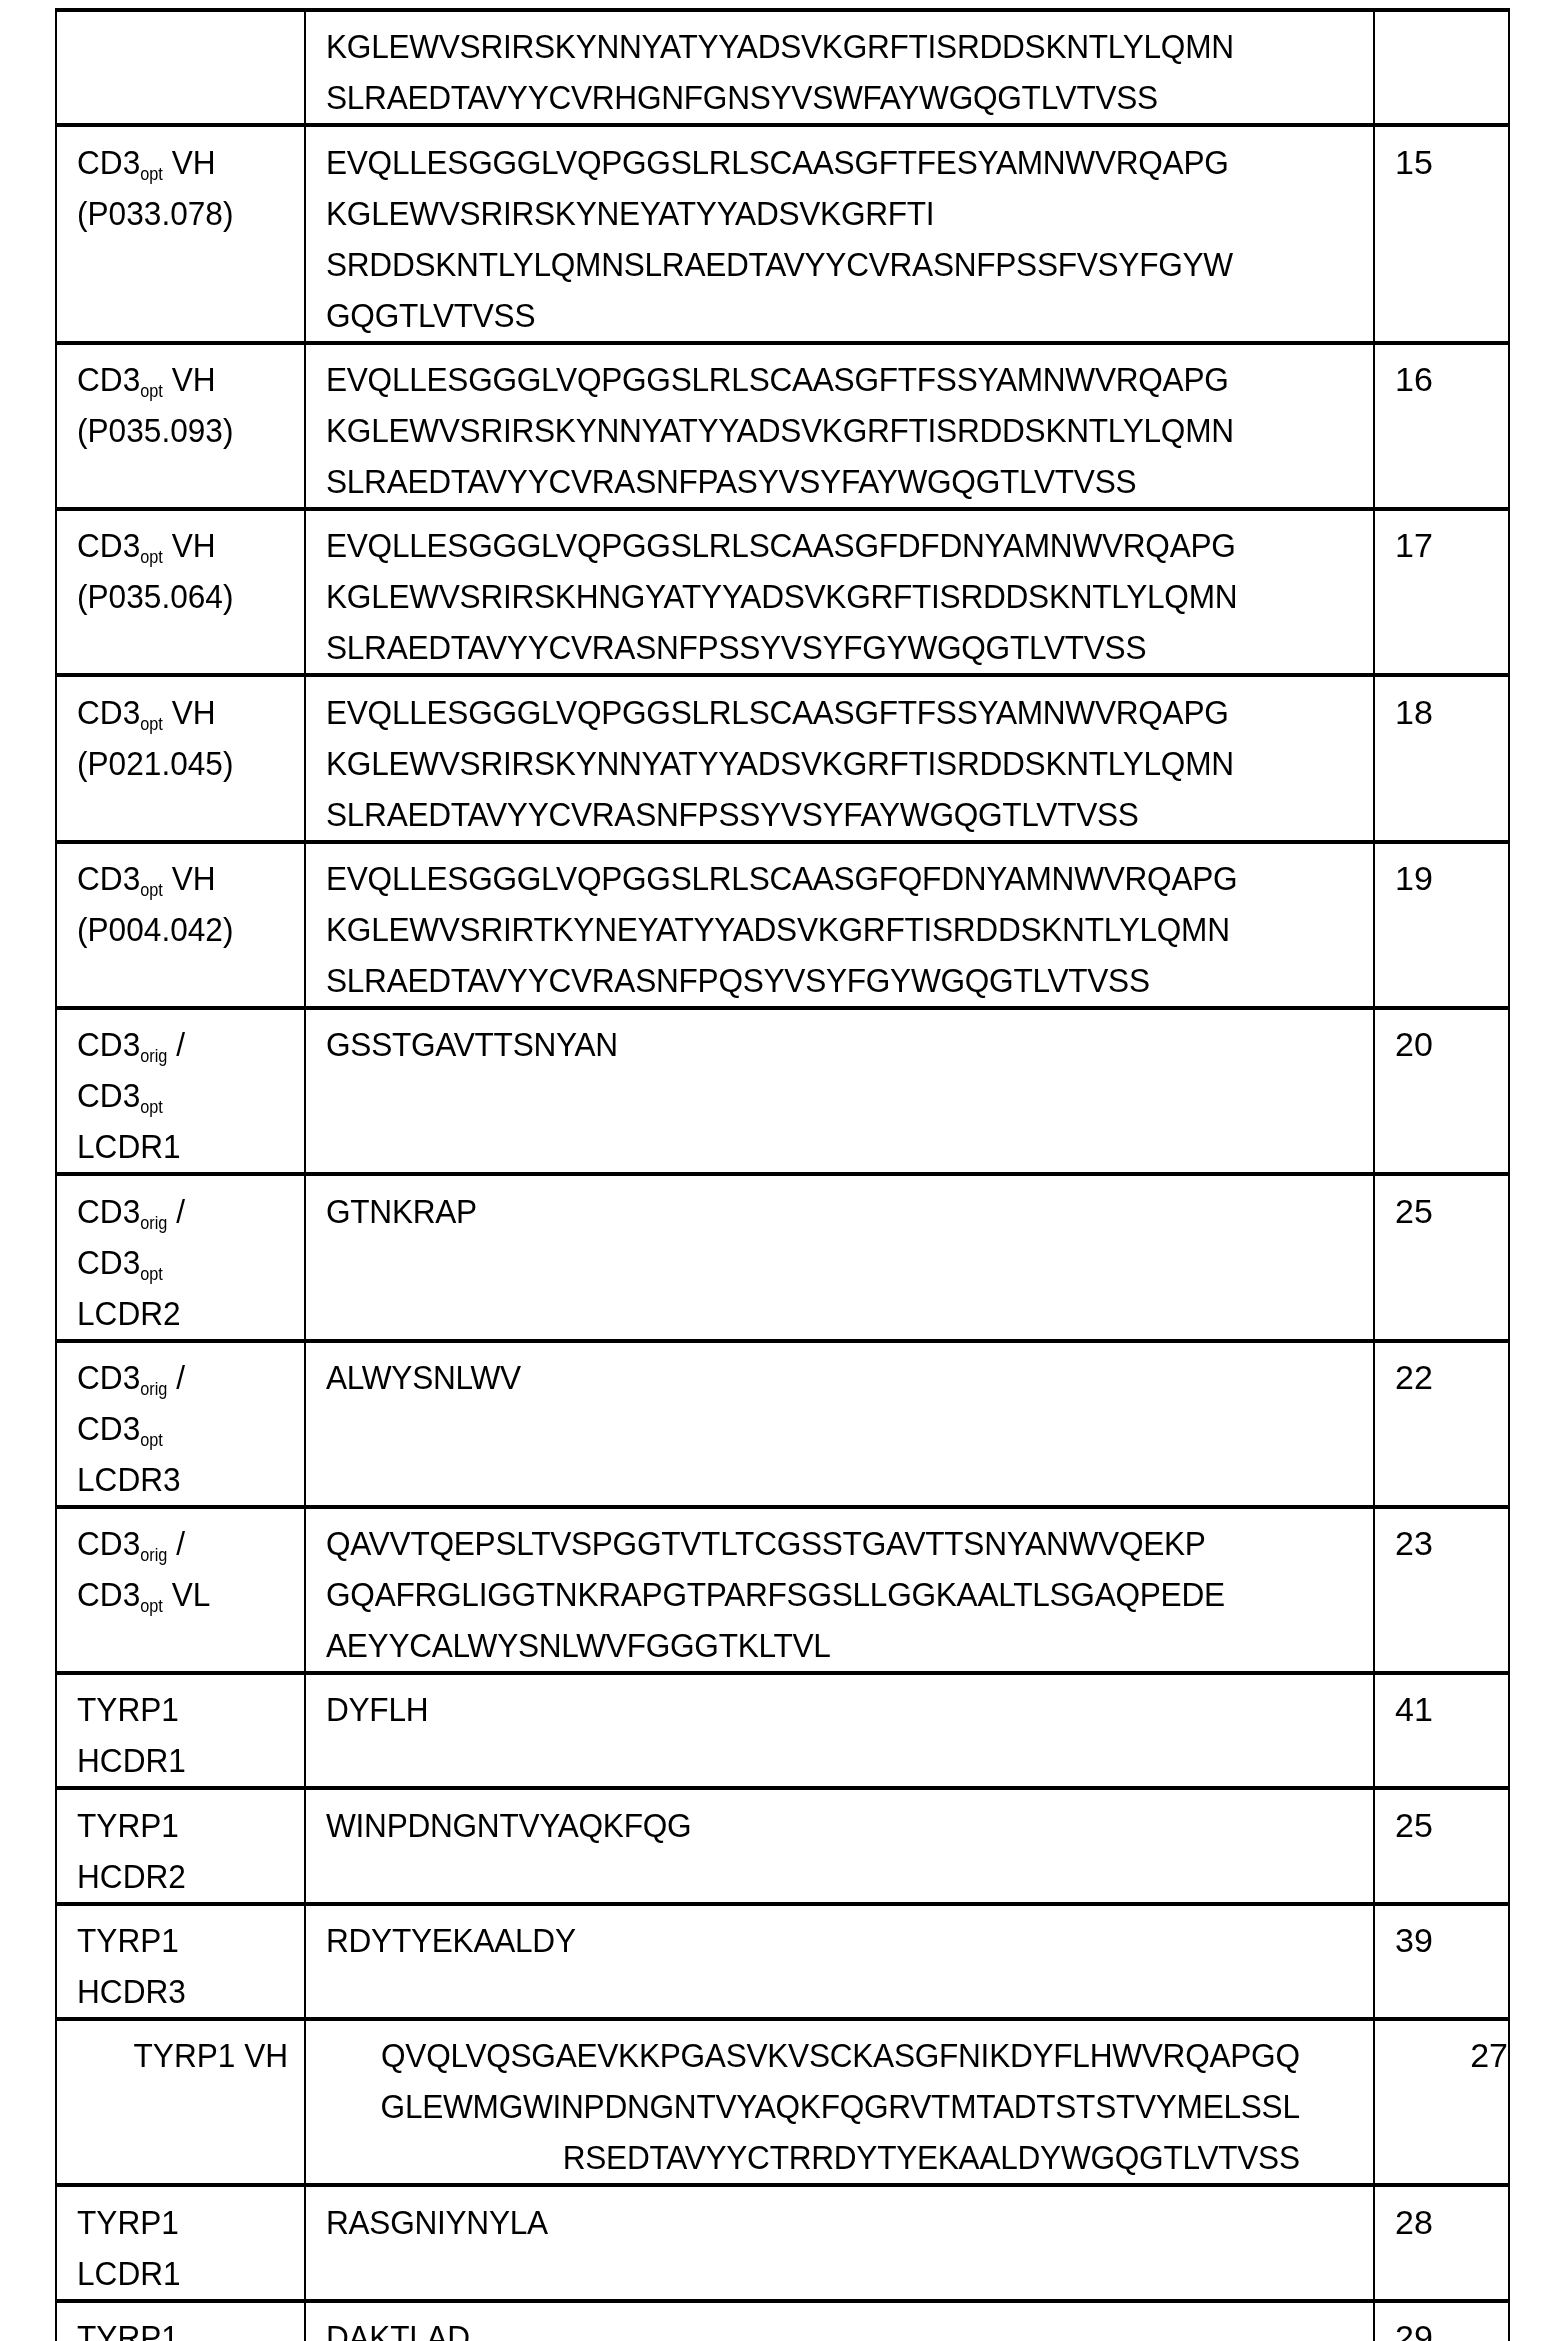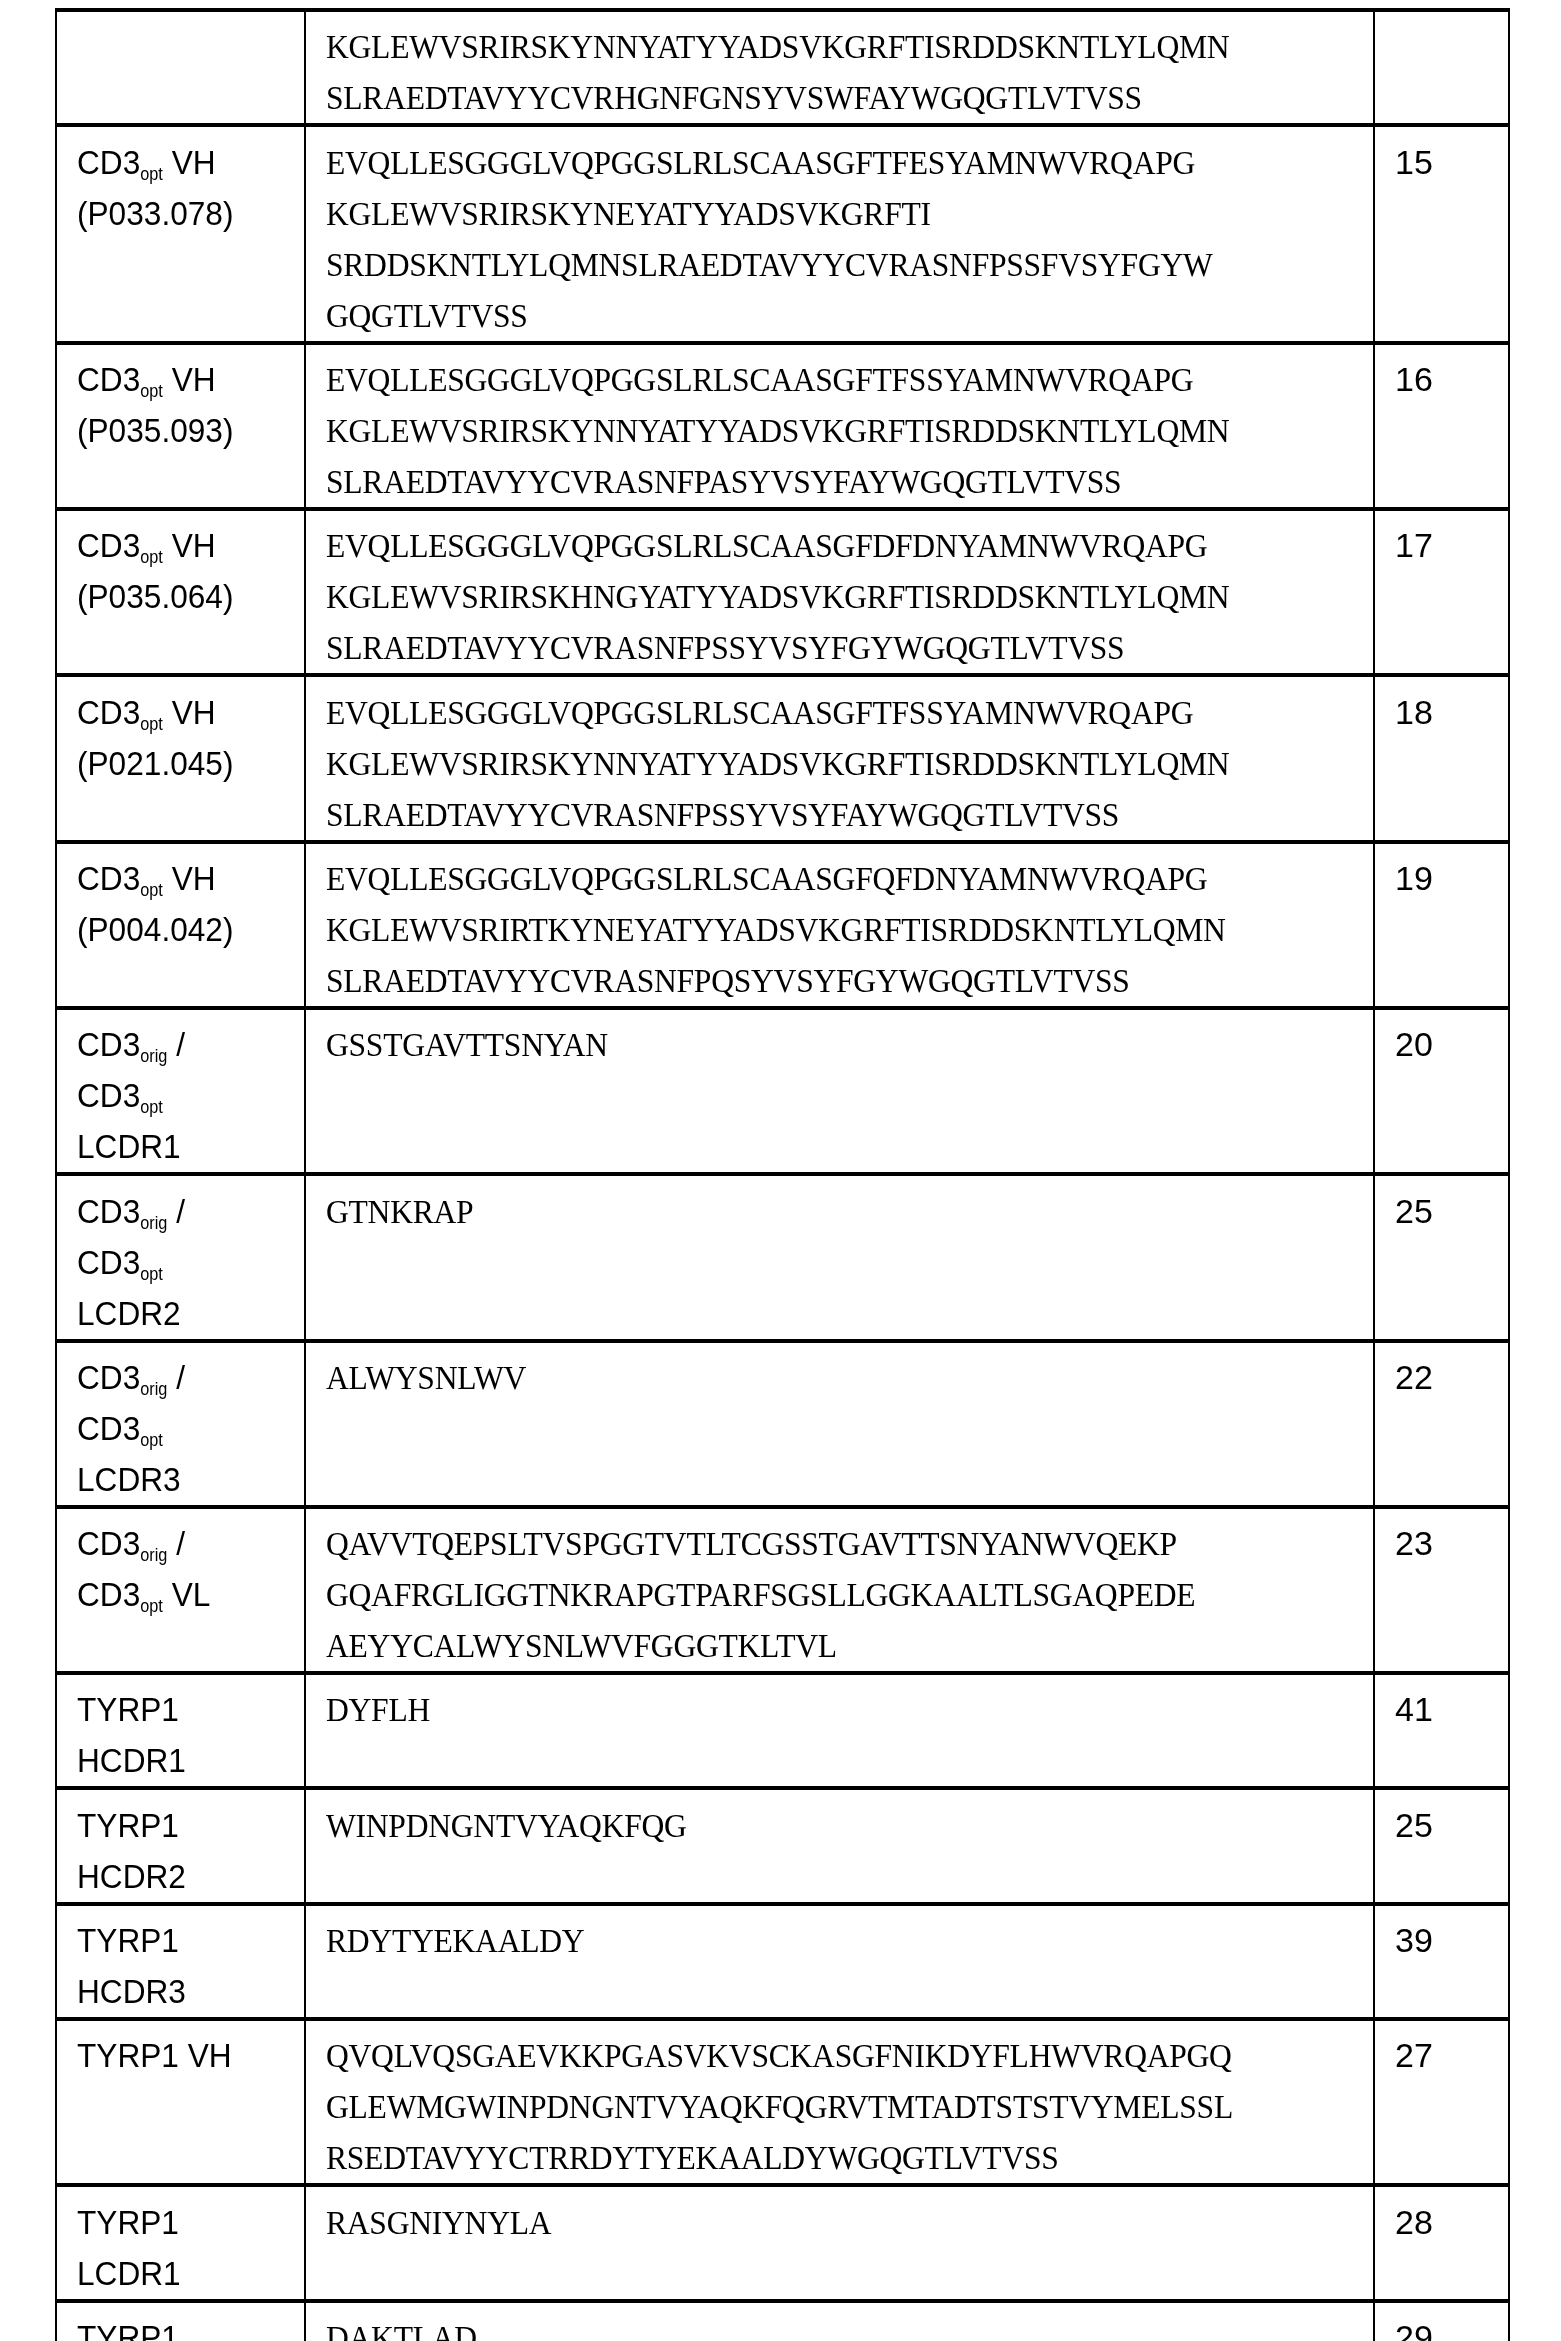--- a/index.html
+++ b/index.html
@@ -7,21 +7,21 @@
          font-family: "Liberation Sans", "DejaVu Sans", sans-serif; color: #000; }
   table.seq { position: absolute; left: 55px; top: 8.2px; width: 1453px;
               border-collapse: collapse; table-layout: fixed; }
   table.seq col.c1 { width: 249px; }
   table.seq col.c2 { width: 1069px; }
   table.seq col.c3 { width: 135px; }
   table.seq td { border-left: 2.3px solid #000; border-right: 2.3px solid #000;
                  border-top: 4.7px solid #000; border-bottom: 4.7px solid #000;
                  vertical-align: top; padding: 9.3px 0 0 20px; box-sizing: border-box;
                  font-size: 34px; line-height: 51px; overflow: hidden; }
-  table.seq td.seq-cell { letter-spacing: -0.3px; transform-origin: left top; font-family: Liberation Serif, serif; }
+  table.seq td.seq-cell { letter-spacing: -0.3px; transform-origin: left top; }
   .seq-line { display: block; white-space: nowrap; transform: scaleX(0.93); transform-origin: left top; }
   .label-line { display: block; white-space: nowrap; transform: scaleX(0.93); transform-origin: left top; }
   td.num { font-weight: normal; padding-left: 20px; }
   sub { font-size: 17.5px; vertical-align: -5.8px; line-height: 0; }
 </style>
 </head>
 <body>
 
 <table class="seq">
   <colgroup>
@@ -167,21 +167,21 @@
       <tr style="height: 101px;">
     <td>
           <span class="label-line"><span>TYRP1</span></span>
           <span class="label-line"><span>HCDR3</span></span>
         </td>
     <td class="seq-cell">
           <span class="seq-line">RDYTYEKAALDY</span>
         </td>
     <td class="num"><span>39</span></td>
   </tr>
-      <tr style="height: 152px;">
+      <tr style="height: 152px; text-align: right;">
     <td>
           <span class="label-line"><span>TYRP1 VH</span></span>
         </td>
     <td class="seq-cell">
           <span class="seq-line">QVQLVQSGAEVKKPGASVKVSCKASGFNIKDYFLHWVRQAPGQ</span>
           <span class="seq-line">GLEWMGWINPDNGNTVYAQKFQGRVTMTADTSTSTVYMELSSL</span>
           <span class="seq-line">RSEDTAVYYCTRRDYTYEKAALDYWGQGTLVTVSS</span>
         </td>
     <td class="num"><span>27</span></td>
   </tr>

